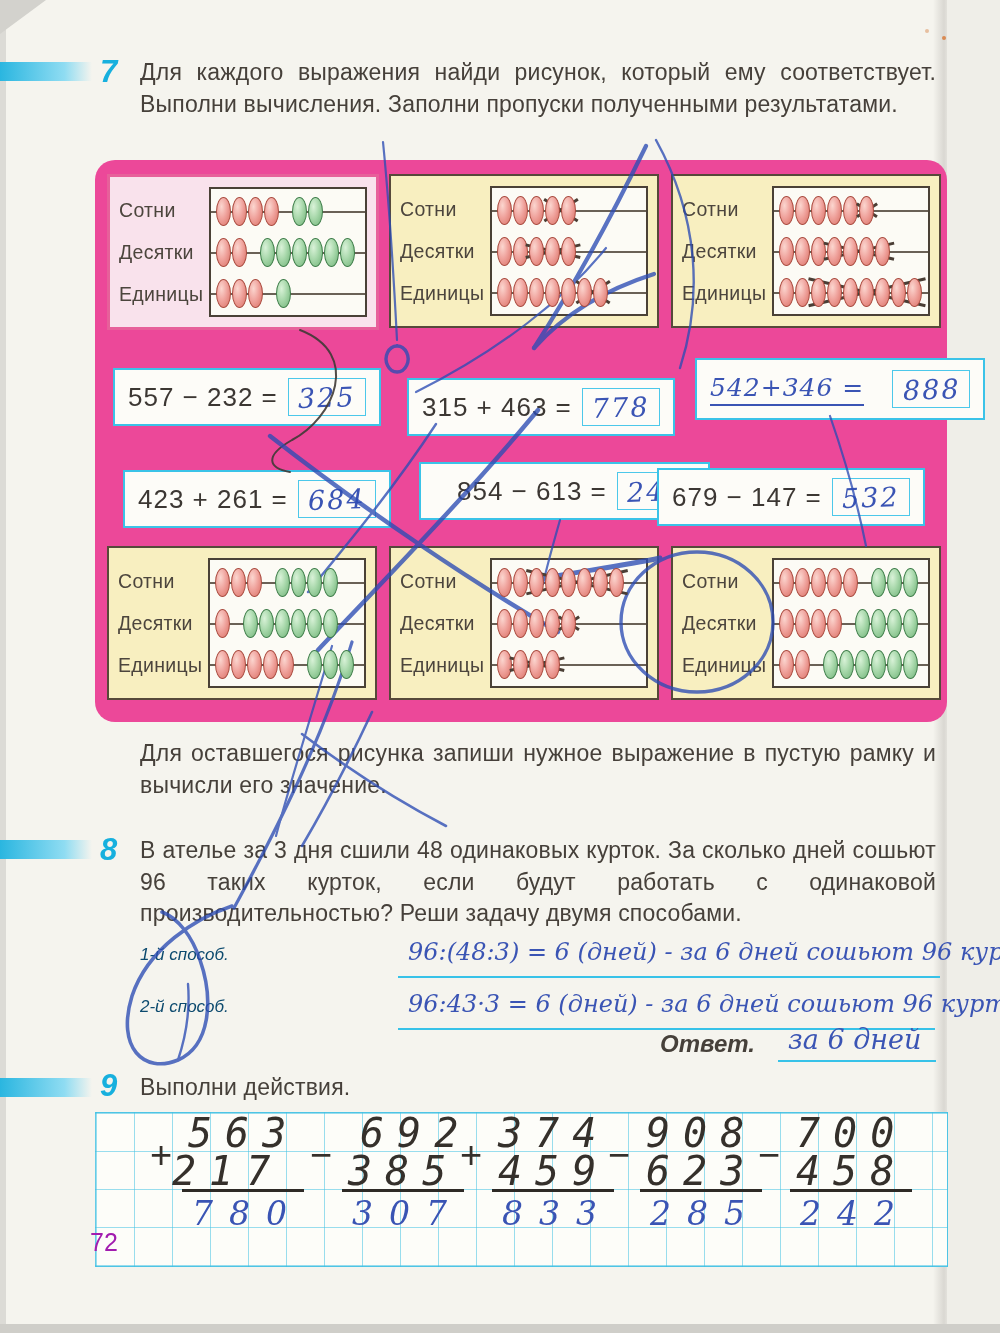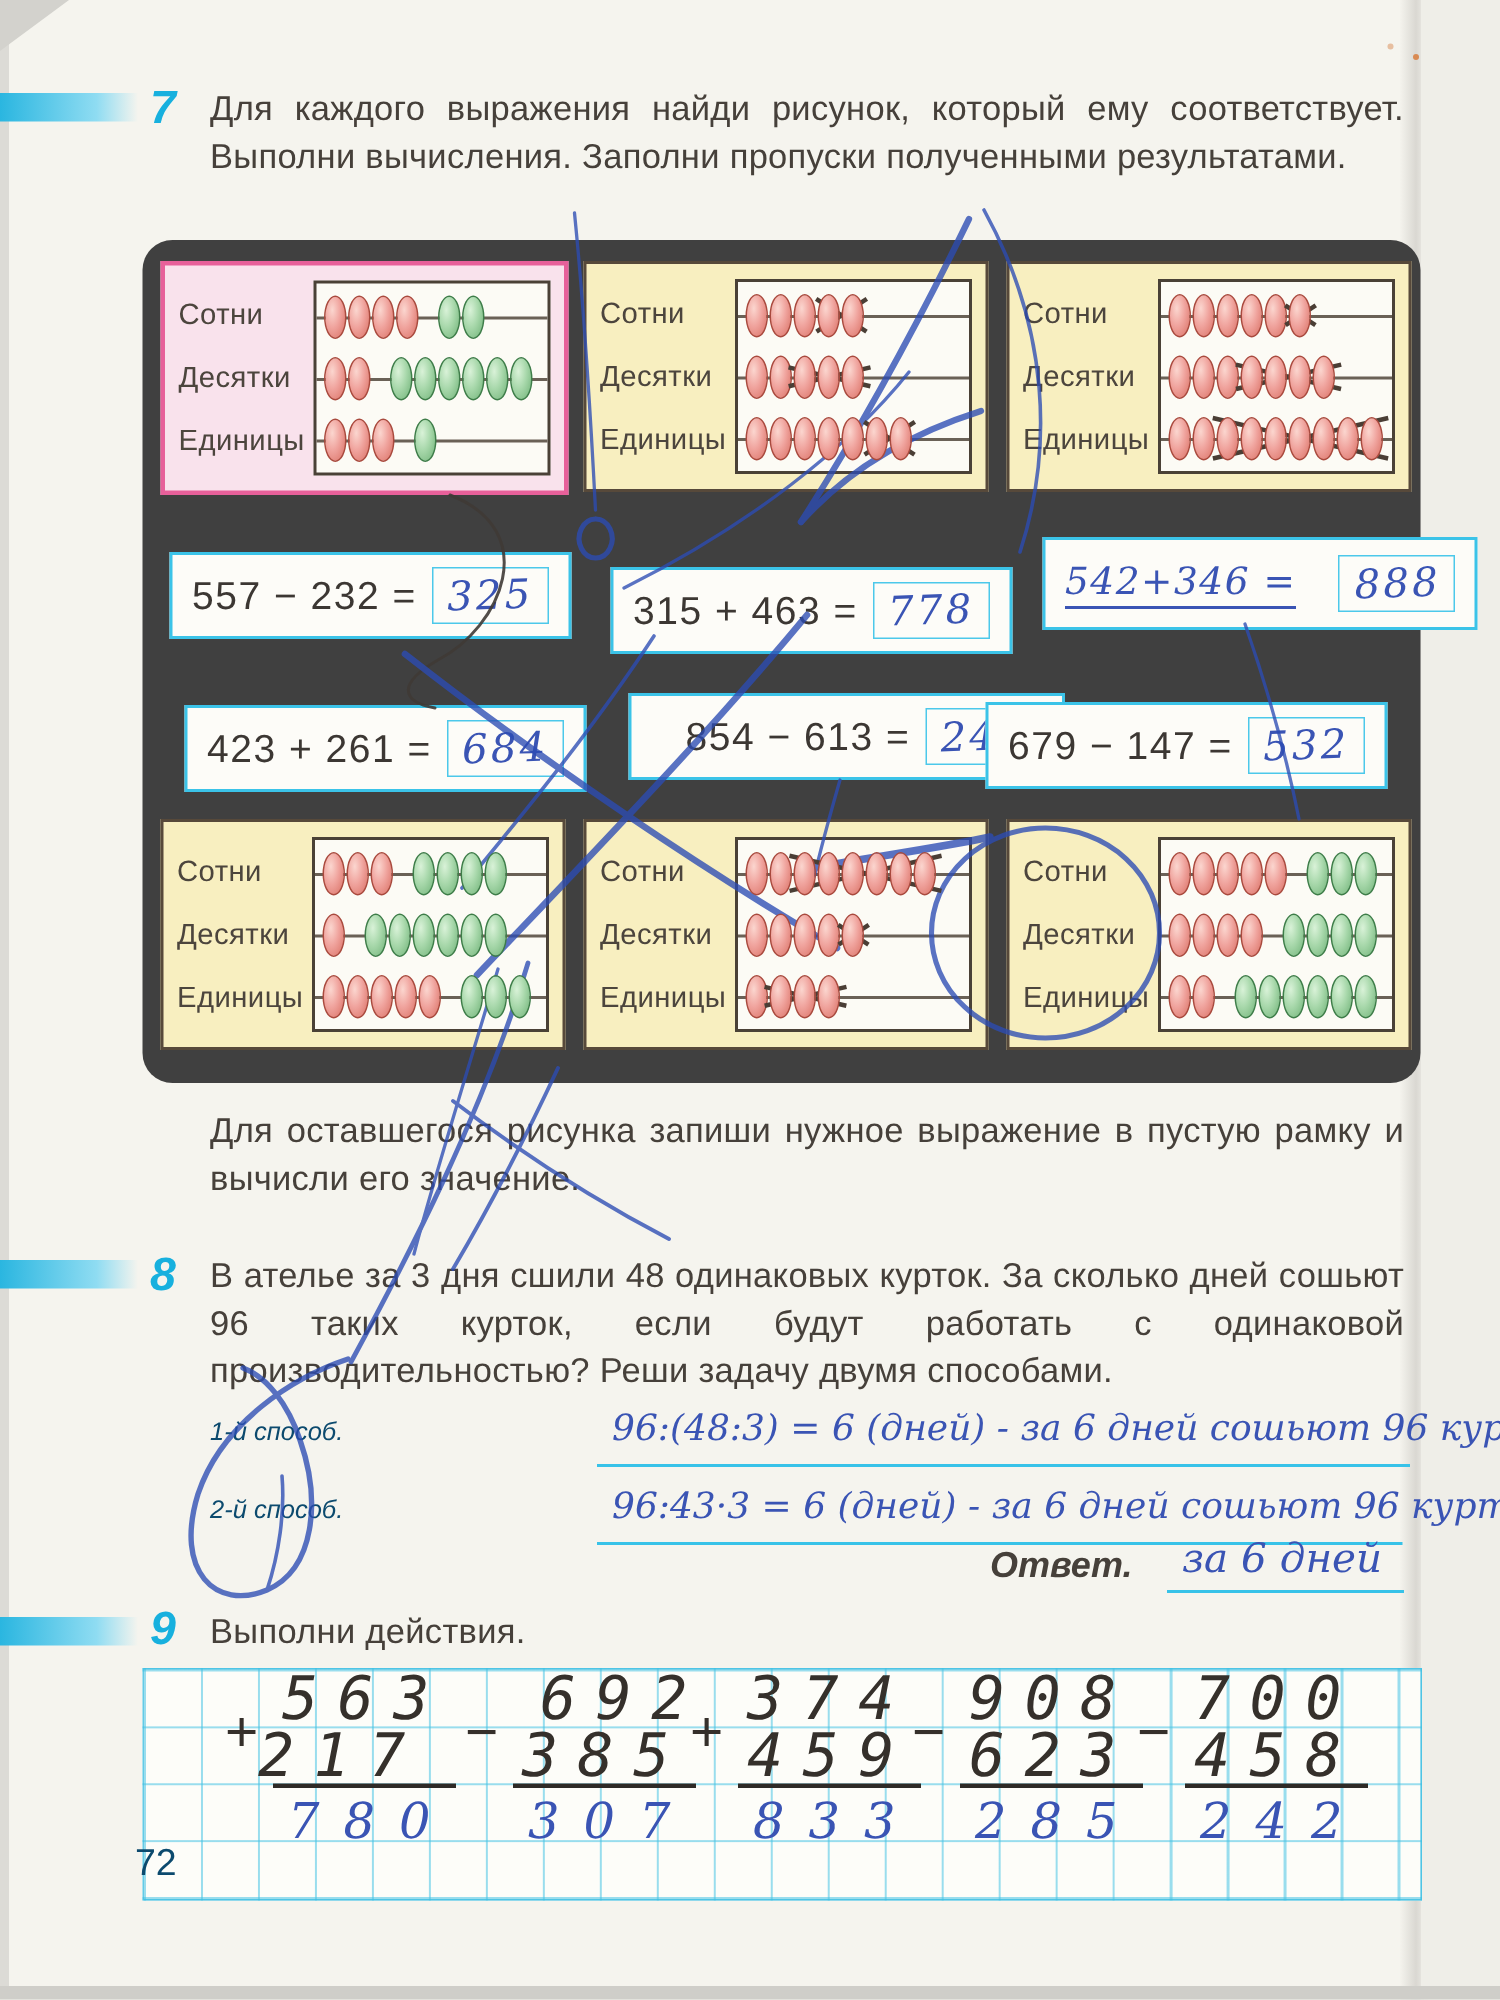--- a/index.html
+++ b/index.html
@@ -16,21 +16,21 @@
 
   
   .tbar{position:absolute;height:19px;width:92px;left:0;
       background:linear-gradient(90deg,#2ab6e0 0%,#8fdcf2 70%,rgba(185,229,241,0) 100%);}
   .tnum{position:absolute;font-size:31px;font-weight:bold;font-style:italic;color:#17b0de;}
   .ttext{position:absolute;left:140px;width:796px;font-size:23px;line-height:31.5px;
       color:#46403a;text-align:justify;letter-spacing:.2px;}
 
   
   .panel{position:absolute;left:95px;top:160px;width:852px;height:562px;
-      background:#404040;border-radius:20px;text-decoration:underline;}
+      background:#ec4899;border-radius:20px;text-decoration:underline;}
 
   
   .card{position:absolute;width:248px;height:134px;display:flex;align-items:center;
       gap:6px;padding:8px 9px;}
   .card.pink{background:#f9e2ec;border:3px solid #e7609a;}
   .card.yellow{background:#f8efc0;border:2px solid #57493a;}
   .lblcol{display:flex;flex-direction:column;justify-content:space-between;height:122px;flex:0 0 auto;}
   .rowlabel{height:38px;line-height:38px;font-size:19.5px;color:#4c453d;letter-spacing:.3px;}
   .abax{width:148px;height:118px;border:2px solid #4a4136;background:#fcfbf5;
       padding:4px 5px;display:flex;flex-direction:column;justify-content:space-between;box-sizing:content-box;}
@@ -68,21 +68,21 @@
       border:1.6px solid rgba(60,190,226,.8);
       background-image:
         repeating-linear-gradient(0deg,rgba(70,195,228,.55) 0 1.4px,transparent 1.4px 38px),
         repeating-linear-gradient(90deg,rgba(70,195,228,.55) 0 1.4px,transparent 1.4px 38px);}
   .opdig{position:absolute;font-family:"DejaVu Sans Mono",monospace;font-style:italic;
       font-size:40px;letter-spacing:13px;color:#35302b;white-space:nowrap;}
   .opsign{position:absolute;font-size:38px;color:#35302b;}
   .vinc{position:absolute;height:3px;background:#2e2a26;}
   .ansdig{position:absolute;font-family:"DejaVu Serif",serif;font-style:italic;
       font-size:33px;letter-spacing:16px;color:#3a54b4;white-space:nowrap;}
-  .pageno{position:absolute;left:90px;top:1228px;font-size:25px;color:#0c4a6e;}
+  .pageno{position:absolute;left:90px;top:1228px;font-size:25px;color:#a21caf;}
   svg.doodles{position:absolute;left:0;top:0;pointer-events:none;}
 </style>
 </head>
 <body>
 
 <div class="page"></div>
 <div class="corner-tl"></div>
 <div class="edge-right"></div>
 <div class="edge-strip"></div>
 <div class="edge-bottom"></div>

